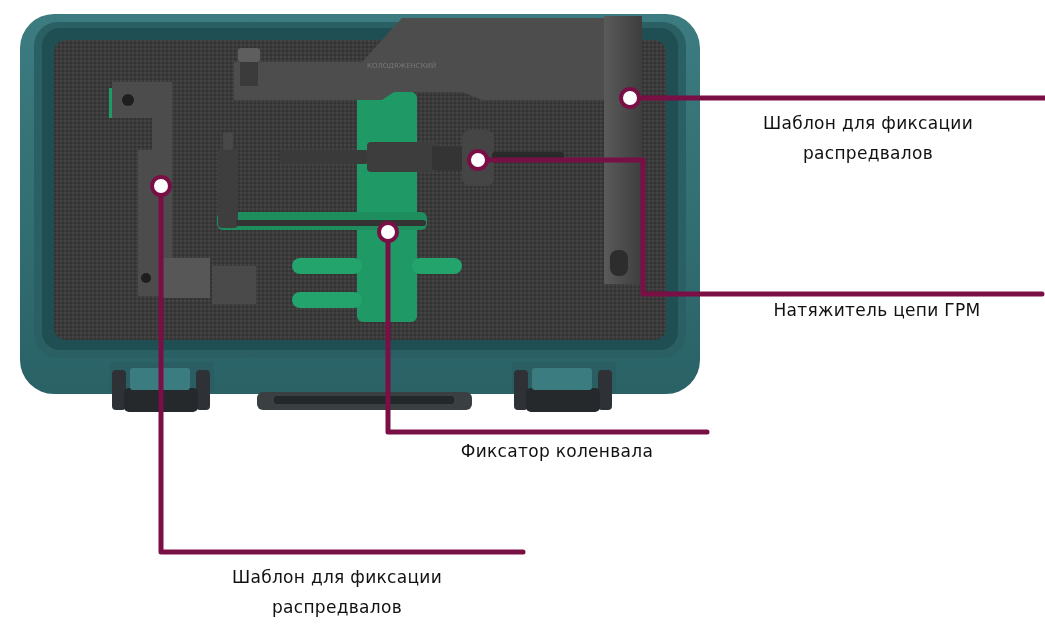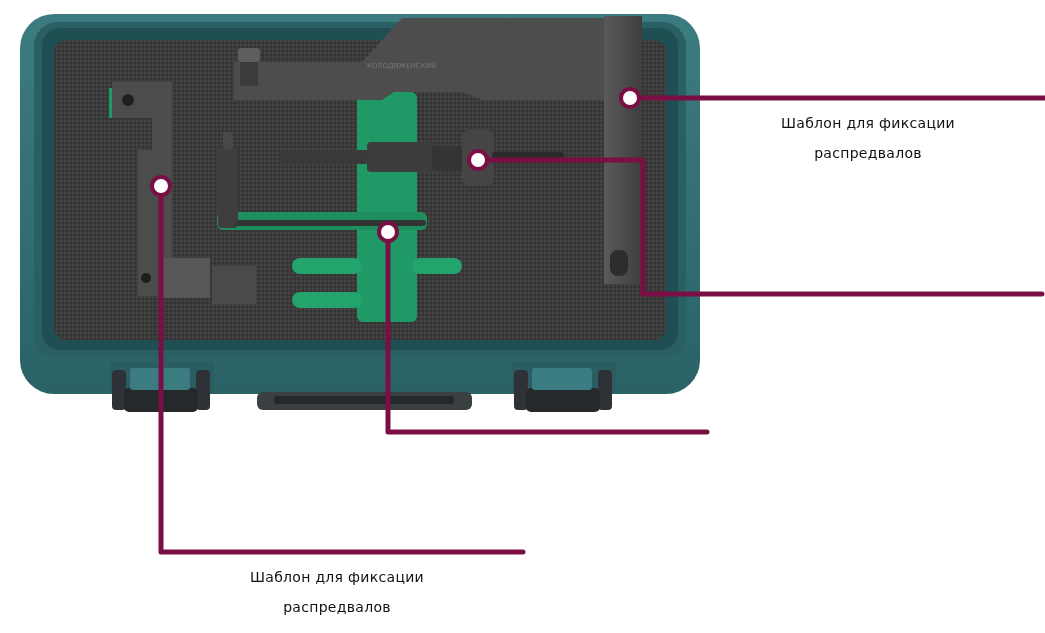--- a/index.html
+++ b/index.html
@@ -1,20 +1,20 @@
 <!DOCTYPE html>
 <html><head>
   <meta charset="utf-8">
   <style>
     html, body { margin: 0; padding: 0; background: #ffffff; }
     body { width: 1045px; height: 633px; position: relative; overflow: hidden;
            font-family: "DejaVu Sans", "Liberation Sans", sans-serif; }
     .stage { position: absolute; left: 12px; top: 0; width: 1045px; height: 633px; }
     svg.art { position: absolute; left: 0; top: 0; }
-    .label { position: absolute; color: #111; font-size: 14px; line-height: 30px;
+    .label { position: absolute; color: #111; font-size: 17px; line-height: 30px;
              text-align: center; white-space: nowrap; letter-spacing: 0.3px; }
     .label span { display: block; }
   </style>
 </head>
 <body>
 
 <div class="stage">
 
   <svg class="art" width="1045" height="633" viewBox="0 0 1045 633">
     <defs>
@@ -119,20 +119,26 @@
       <circle cx="376" cy="232" r="9"></circle>
       <circle cx="149" cy="186" r="9"></circle>
     </g>
   </svg>
 
   <div class="label" style="left:706px; top:108px; width:300px;">
     <span>Шаблон для фиксации</span>
     <span>распредвалов</span>
   </div>
 
+  <div class="label" style="left:720px; top:295px; width:290px;">
+    <span>Натяжитель цепи ГРМ</span>
+  </div>
 
+  <div class="label" style="left:400px; top:436px; width:290px;">
+    <span>Фиксатор коленвала</span>
+  </div>
 
   <div class="label" style="left:175px; top:562px; width:300px;">
     <span>Шаблон для фиксации</span>
     <span>распредвалов</span>
   </div>
 
 </div>
 
 </body></html>

